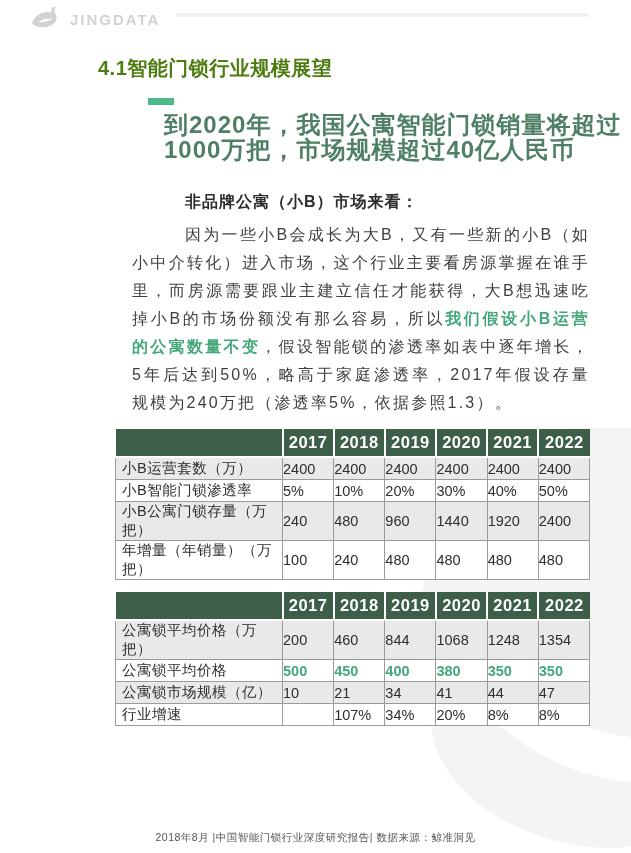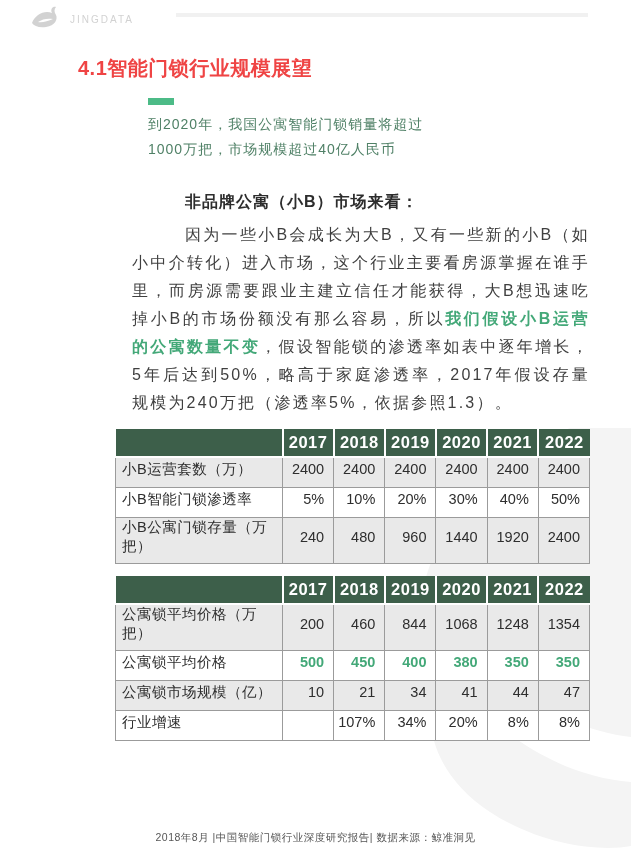--- a/index.html
+++ b/index.html
@@ -12,47 +12,47 @@
     color:#3d3d3d;
   }
   
   .brand{
     position:absolute;top:6px;left:30px;
     display:flex;align-items:center;gap:8px;
     color:var(--brand-gray,#d2d2d2);
   }
   .brand .whale{width:32px;height:26px;}
   .brand .brand-text{
-    font-size:10px;font-weight:normal;letter-spacing:2px;
+    font-size:15px;font-weight:bold;letter-spacing:2px;
     color:var(--brand-gray,#d2d2d2);
   }
   .header-rule{
     position:absolute;top:13px;left:176px;width:412px;height:4px;
     background:var(--rule-gray,#f1f1f1);
   }
   
   .watermark{
     position:absolute;left:360px;top:420px;width:271px;height:433px;
     pointer-events:none;
   }
   
   main{position:relative;z-index:1;padding-top:55px;}
   h1.section-title{
-    margin:0 0 0 78px;
-    font-size:20px;font-weight:bold;color:#ef4444;
+    margin:0 0 0 98px;
+    font-size:20px;font-weight:bold;color:#4d7c0f;
     letter-spacing:0.5px;
   }
   .headline{margin:16px 0 0 148px;}
   .headline .accent-bar{
     width:26px;height:7px;margin-bottom:7px;
     background:var(--accent-bright,#4cbb87);
   }
   .headline .hl-line{
-    margin-left:0;
-    font-size:14px;font-weight:normal;line-height:25px;
+    margin-left:16px;
+    font-size:24px;font-weight:bold;line-height:25px;
     color:var(--headline-green,#4f8066);
     letter-spacing:1px;
   }
   .lead{
     margin:30px 0 0 185px;
     font-size:16px;font-weight:bold;color:#2d2d2d;
     letter-spacing:1px;
   }
   .body-para{
     width:458px;margin:8px 0 0 132px;
@@ -79,25 +79,24 @@
     color:#ffffff;font-weight:bold;font-size:16.5px;
     height:27px;
     border:2px solid #ffffff;border-top:none;
     text-align:center;padding:0;
     letter-spacing:0.5px;
   }
   table.data-table th:first-child{border-left:none;width:166px;}
   table.data-table th:last-child{border-right:none;}
   table.data-table td{
     border:1px solid #9b9b9b;
-    height:21px;padding:0 9px 8px 0;
-    text-align:right;
+    height:21px;padding:0 9px 0 0;
   }
   table.data-table td.lbl{
-    text-align:left;padding:0 0 7px 6px;
+    text-align:left;padding:0 0 0 6px;
     letter-spacing:0.5px;
   }
   table.data-table tbody tr:nth-child(odd){background:var(--row-alt-bg,#e9e9e9);}
   table.data-table tbody tr:nth-child(even){background:#ffffff;}
   table.data-table tr.green-row td:not(.lbl){
     color:var(--accent-green,#43a878);
     font-weight:bold;
   }
   .para2{margin-top:14px;}
   
@@ -173,20 +172,29 @@
           </tr>
           <tr>
             <td class="lbl">小B公寓门锁存量（万把）</td>
             <td>240</td>
             <td>480</td>
             <td>960</td>
             <td>1440</td>
             <td>1920</td>
             <td>2400</td>
           </tr>
+          <tr>
+            <td class="lbl">年增量（年销量）（万把）</td>
+            <td>100</td>
+            <td>240</td>
+            <td>480</td>
+            <td>480</td>
+            <td>480</td>
+            <td>480</td>
+          </tr>
         </tbody>
     </table>
 
 
     <table class="data-table" data-table="table2">
       <thead>
           <tr>
             <th></th>
             <th>2017</th>
             <th>2018</th>

